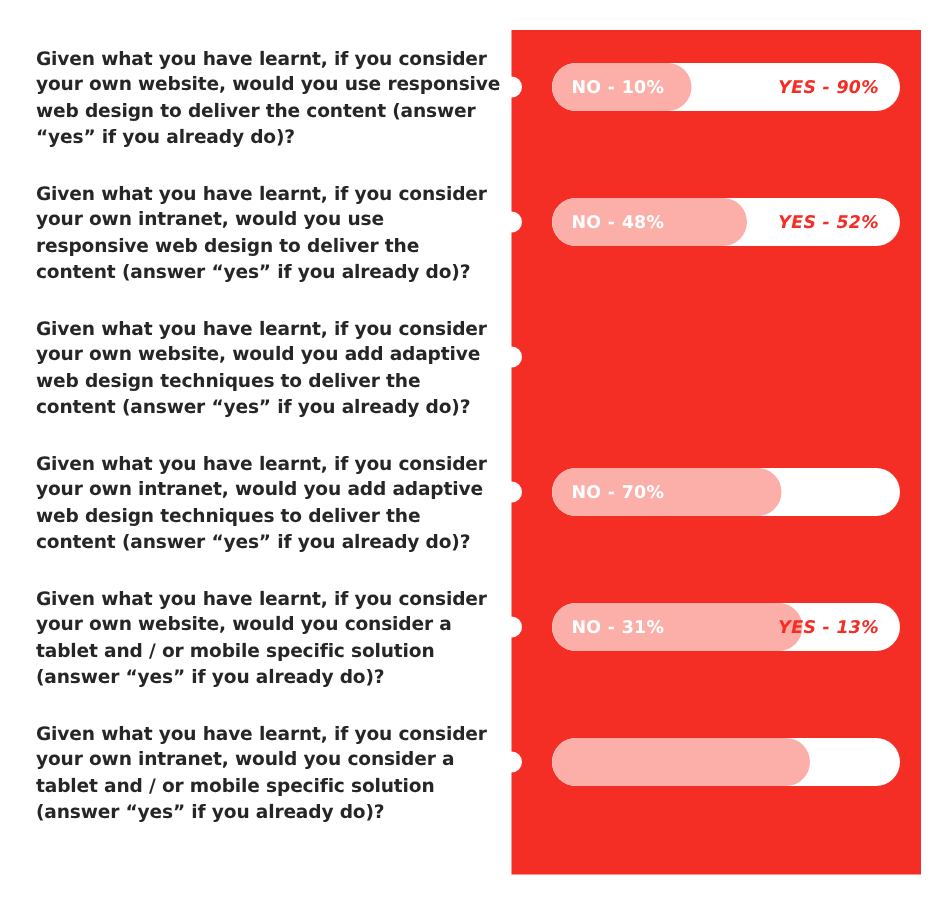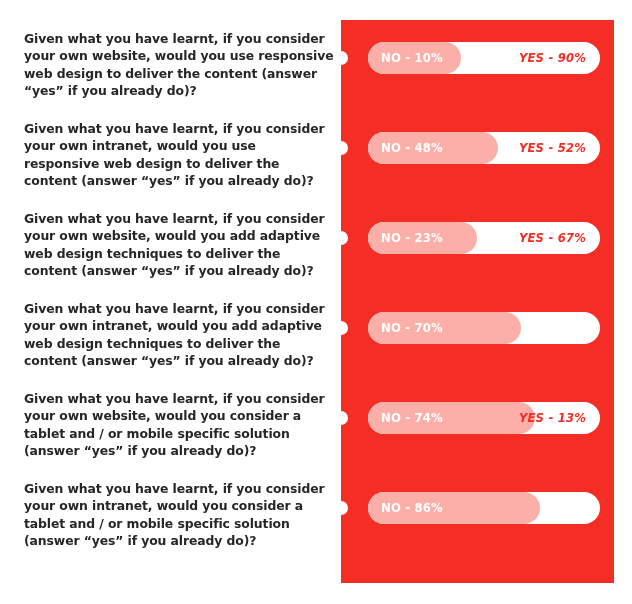--- a/index.html
+++ b/index.html
@@ -157,44 +157,36 @@
     </div>
 
     <div class="bar-row" style="top:112px">
       <div class="bar">
         <div class="bar-no" style="width:56%"></div>
       </div>
       <span class="bar-label label-no">NO - 48%</span>
       <span class="bar-label label-yes">YES - 52%</span>
     </div>
 
-    <div class="bar-row" style="top:202px">
-      <div class="bar">
-        <div class="bar-no" style="width:47%"></div>
-      </div>
-      <span class="bar-label label-no">NO - 23%</span>
-      <span class="bar-label label-yes">YES - 67%</span>
-    </div>
 
     <div class="bar-row" style="top:292px">
       <div class="bar">
         <div class="bar-no" style="width:66%"></div>
       </div>
       <span class="bar-label label-no">NO - 70%</span>
     </div>
 
     <div class="bar-row" style="top:382px">
       <div class="bar">
         <div class="bar-no" style="width:72%"></div>
       </div>
-      <span class="bar-label label-no">NO - 74%</span>
+      <span class="bar-label label-no">NO - 31%</span>
       <span class="bar-label label-yes">YES - 13%</span>
     </div>
 
     <div class="bar-row" style="top:472px">
       <div class="bar">
         <div class="bar-no" style="width:74%"></div>
       </div>
-      <span class="bar-label label-no">NO - 86%</span>
     </div>
 
   </div>
 </div>
 
 </body></html>

